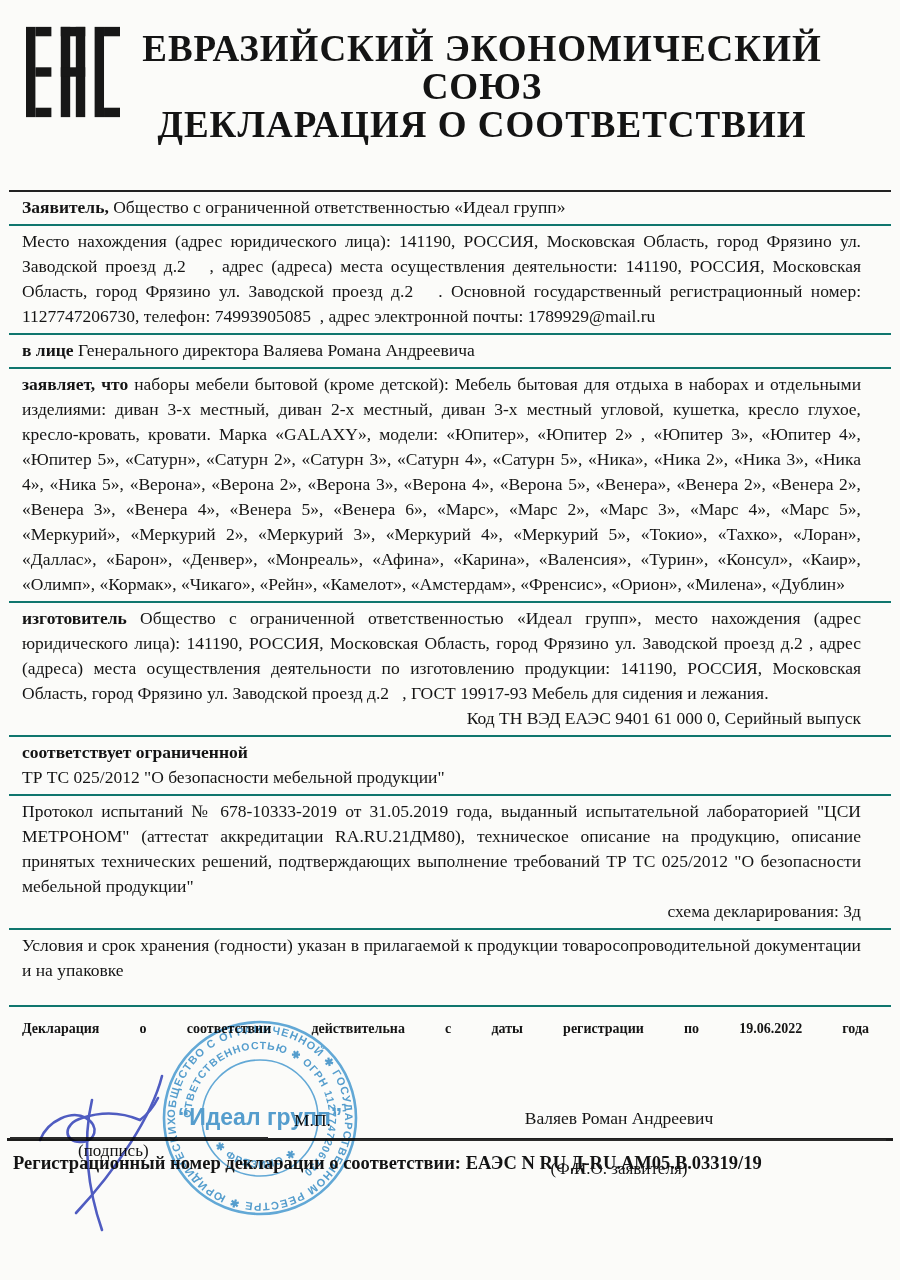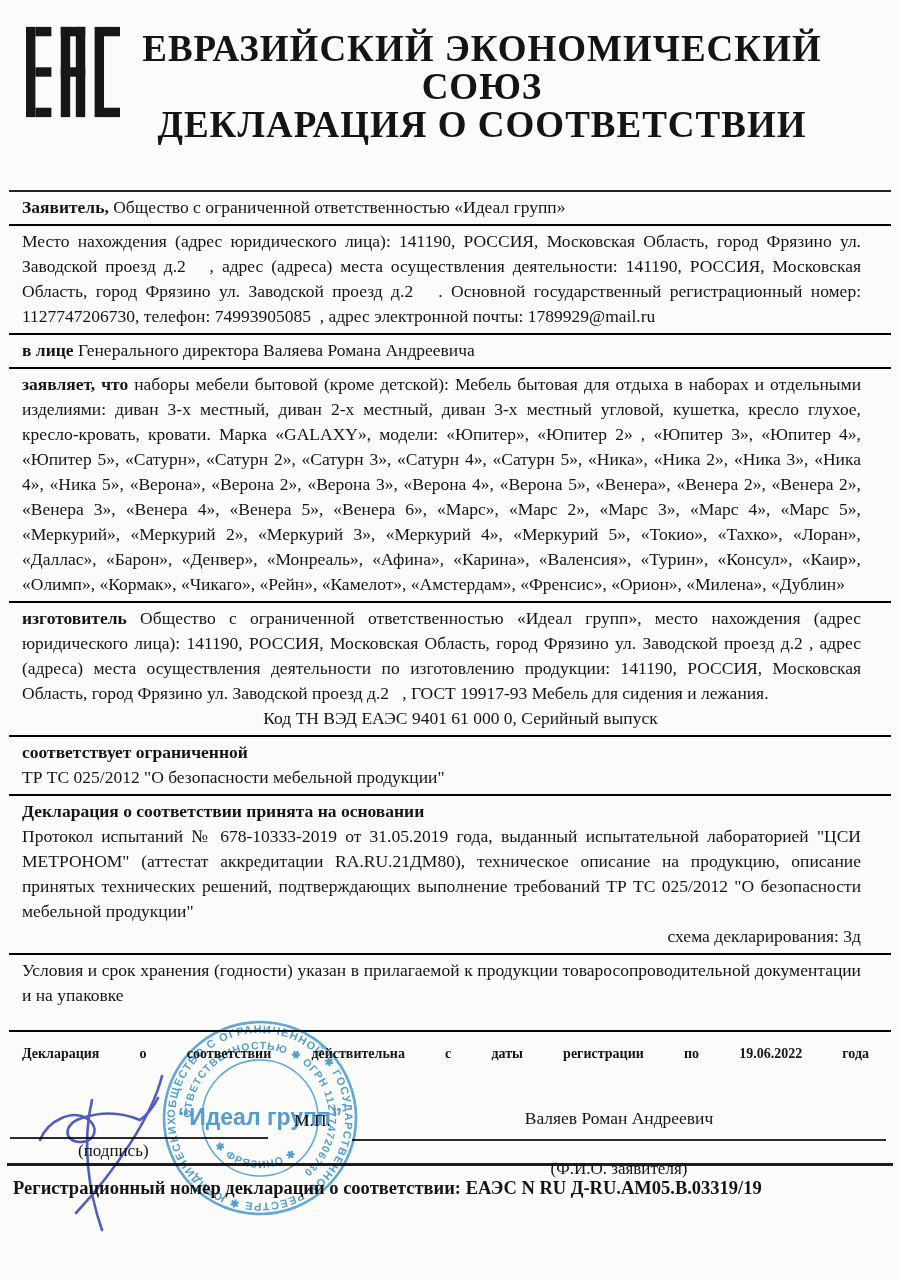--- a/index.html
+++ b/index.html
@@ -11,21 +11,21 @@
     position:relative;
     overflow:hidden;
   }
   .page{position:absolute;inset:0;}
   
   .header{display:flex;padding:20px 26px 0 26px;}
   .eac-logo{width:94px;height:92px;margin-top:6px;flex:0 0 auto;}
   .titles{flex:1;text-align:center;font-weight:bold;font-size:37px;line-height:38px;letter-spacing:1px;padding-top:10px;padding-right:30px;}
   
   .doc{margin:46px 9px 0 9px;border-top:2px solid #222;}
-  .row{border-bottom:2px solid #000000;padding:3px 30px 4px 13px;font-size:17.5px;line-height:25px;text-align:justify;}
+  .row{border-bottom:2px solid #0f766e;padding:3px 30px 4px 13px;font-size:17.5px;line-height:25px;text-align:justify;}
   .row.nojust{text-align:left;}
   .b{font-weight:bold;}
   .subline{margin:0;}
   .pad-extra{padding-bottom:22px;}
   
   .validity{margin:8px 9px 0 9px;padding:0 22px 0 13px;font-weight:bold;font-size:14px;line-height:27px;}
   .validity .spread{text-align:justify;text-align-last:justify;}
   .sig-spacer{height:96px;}
   
   .thickline{margin:0 7px;border-top:3px solid #1d1d1d;}
@@ -85,30 +85,29 @@
     <div class="row nojust">
       <span class="b">в лице</span><span> Генерального директора Валяева Романа Андреевича</span>
     </div>
 
     <div class="row">
       <span class="b">заявляет, что</span><span> наборы мебели бытовой (кроме детской): Мебель бытовая для отдыха в наборах и отдельными изделиями: диван 3-х местный, диван 2-х местный, диван 3-х местный угловой, кушетка, кресло глухое, кресло-кровать, кровати. Марка «GALAXY», модели: «Юпитер», «Юпитер 2» , «Юпитер 3», «Юпитер 4», «Юпитер 5», «Сатурн», «Сатурн 2», «Сатурн 3», «Сатурн 4», «Сатурн 5», «Ника», «Ника 2», «Ника 3», «Ника 4», «Ника 5», «Верона», «Верона 2», «Верона 3», «Верона 4», «Верона 5», «Венера», «Венера 2», «Венера 2», «Венера 3», «Венера 4», «Венера 5», «Венера 6», «Марс», «Марс 2», «Марс 3», «Марс 4», «Марс 5», «Меркурий», «Меркурий 2», «Меркурий 3», «Меркурий 4», «Меркурий 5», «Токио», «Тахко», «Лоран», «Даллас», «Барон», «Денвер», «Монреаль», «Афина», «Карина», «Валенсия», «Турин», «Консул», «Каир», «Олимп», «Кормак», «Чикаго», «Рейн», «Камелот», «Амстердам», «Френсис», «Орион», «Милена», «Дублин»</span>
     </div>
 
     <div class="row">
       <p class="subline"><span class="b">изготовитель</span><span> Общество с ограниченной ответственностью «Идеал групп», место нахождения (адрес юридического лица): 141190, РОССИЯ, Московская Область, город Фрязино ул. Заводской проезд д.2 , адрес (адреса) места осуществления деятельности по изготовлению продукции: 141190, РОССИЯ, Московская Область, город Фрязино ул. Заводской проезд д.2&nbsp;&nbsp; , ГОСТ 19917-93 Мебель для сидения и лежания.</span></p>
-      <p class="subline" style="text-align:center;margin-left:38px;">Код ТН ВЭД ЕАЭС 9401 61 000 0, Серийный выпуск</p>
+      <p class="subline" style="text-align:right;margin-left:38px;">Код ТН ВЭД ЕАЭС 9401 61 000 0, Серийный выпуск</p>
     </div>
 
     <div class="row nojust">
       <p class="subline b">соответствует ограниченной</p>
       <p class="subline">ТР ТС 025/2012 "О безопасности мебельной продукции"</p>
     </div>
 
     <div class="row">
-      <p class="subline b" style="text-align:left;">Декларация о соответствии принята на основании</p>
       <p class="subline">Протокол испытаний № 678-10333-2019 от 31.05.2019 года, выданный испытательной лабораторией "ЦСИ МЕТРОНОМ" (аттестат аккредитации RA.RU.21ДМ80), техническое описание на продукцию, описание принятых технических решений, подтверждающих выполнение требований ТР ТС 025/2012 "О безопасности мебельной продукции"</p>
       <p class="subline" style="text-align:right;">схема декларирования: 3д</p>
     </div>
 
     <div class="row pad-extra">
       <p class="subline">Условия и срок хранения (годности) указан в прилагаемой к продукции товаросопроводительной документации и на упаковке</p>
     </div>
 
   </div>
 

